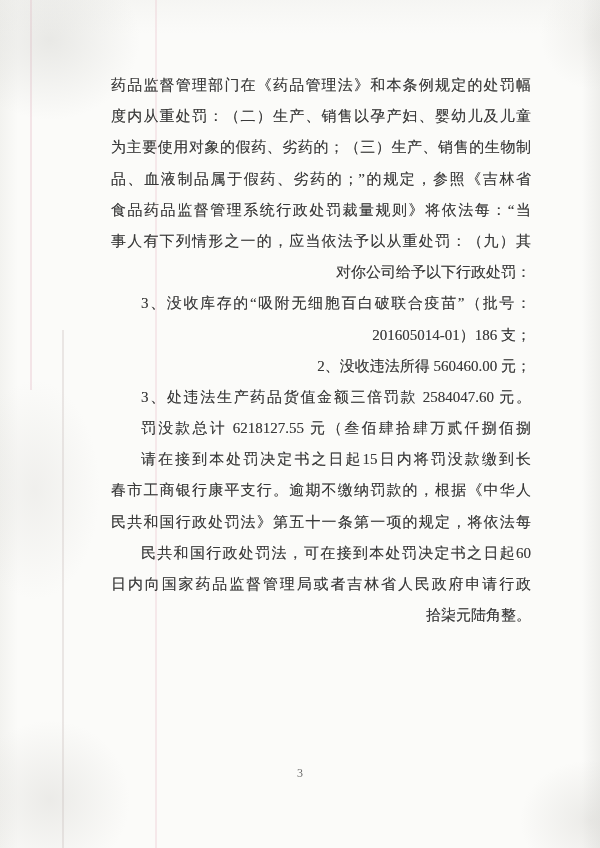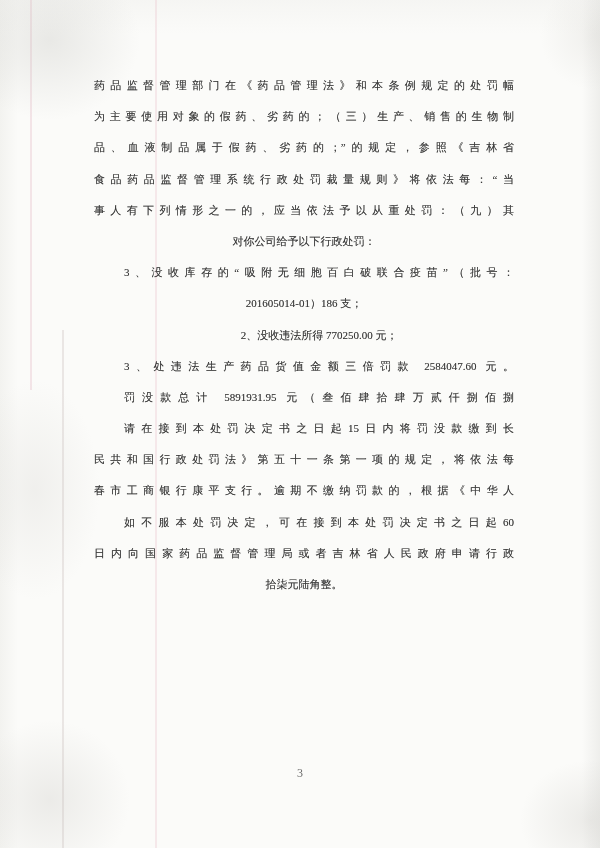--- a/index.html
+++ b/index.html
@@ -42,33 +42,33 @@
     background: radial-gradient(closest-side, rgba(200,198,193,0.22), rgba(200,198,193,0)); }
   .smudge-bl { left: -30px; top: 720px; width: 160px; height: 160px;
     background: radial-gradient(closest-side, rgba(195,193,188,0.28), rgba(195,193,188,0)); }
   .smudge-br { left: 520px; top: 760px; width: 140px; height: 120px;
     background: radial-gradient(closest-side, rgba(198,196,191,0.30), rgba(198,196,191,0)); }
   .smudge-tr { left: 540px; top: -20px; width: 110px; height: 110px;
     background: radial-gradient(closest-side, rgba(205,203,198,0.25), rgba(205,203,198,0)); }
 
   .doc-body {
     position: absolute;
-    left: 94px;
+    left: 111px;
     top: 70px;
     width: 420px;
     color: #3a3a3a;
-    font-size: 11px;
+    font-size: 15px;
     text-shadow: 0 0 0.5px rgba(70,70,70,0.55);
   }
   .line {
     height: 31.2px;
     line-height: 31.2px;
     white-space: normal;
     overflow: hidden;
-    text-align: center;
+    text-align: right;
   }
   .line.fill {
     text-align: justify;
     text-align-last: justify;
   }
   .line.indent {
     text-indent: 30px;
   }
   .page-number {
     position: absolute;
@@ -88,32 +88,33 @@
   <div class="crease crease-b"></div>
   <div class="crease crease-c"></div>
   <div class="smudge smudge-tl"></div>
   <div class="smudge smudge-ml"></div>
   <div class="smudge smudge-bl"></div>
   <div class="smudge smudge-br"></div>
   <div class="smudge smudge-tr"></div>
 
   <div class="doc-body">
       <div class="line fill">药品监督管理部门在《药品管理法》和本条例规定的处罚幅</div>
+      <div class="line fill">度内从重处罚：（二）生产、销售以孕产妇、婴幼儿及儿童</div>
       <div class="line fill">为主要使用对象的假药、劣药的；（三）生产、销售的生物制</div>
       <div class="line fill">品、血液制品属于假药、劣药的；”的规定，参照《吉林省</div>
       <div class="line fill">食品药品监督管理系统行政处罚裁量规则》将依法每：“当</div>
       <div class="line fill">事人有下列情形之一的，应当依法予以从重处罚：（九）其</div>
       <div class="line">对你公司给予以下行政处罚：</div>
       <div class="line indent fill">3、没收库存的“吸附无细胞百白破联合疫苗”（批号：</div>
       <div class="line">201605014-01）186 支；</div>
-      <div class="line indent">2、没收违法所得 770250.00 元；</div>
+      <div class="line indent">2、没收违法所得 560460.00 元；</div>
       <div class="line indent fill">3、处违法生产药品货值金额三倍罚款 2584047.60 元。</div>
-      <div class="line indent fill">罚没款总计 5891931.95 元（叁佰肆拾肆万贰仟捌佰捌</div>
+      <div class="line indent fill">罚没款总计 6218127.55 元（叁佰肆拾肆万贰仟捌佰捌</div>
       <div class="line indent fill">请在接到本处罚决定书之日起15日内将罚没款缴到长</div>
+      <div class="line fill">春市工商银行康平支行。逾期不缴纳罚款的，根据《中华人</div>
       <div class="line fill">民共和国行政处罚法》第五十一条第一项的规定，将依法每</div>
-      <div class="line fill">春市工商银行康平支行。逾期不缴纳罚款的，根据《中华人</div>
-      <div class="line indent fill">如不服本处罚决定，可在接到本处罚决定书之日起60</div>
+      <div class="line indent fill">民共和国行政处罚法，可在接到本处罚决定书之日起60</div>
       <div class="line fill">日内向国家药品监督管理局或者吉林省人民政府申请行政</div>
       <div class="line">拾柒元陆角整。</div>
     </div>
 
   <div class="page-number">3</div>
 </div>
 
 </body></html>

